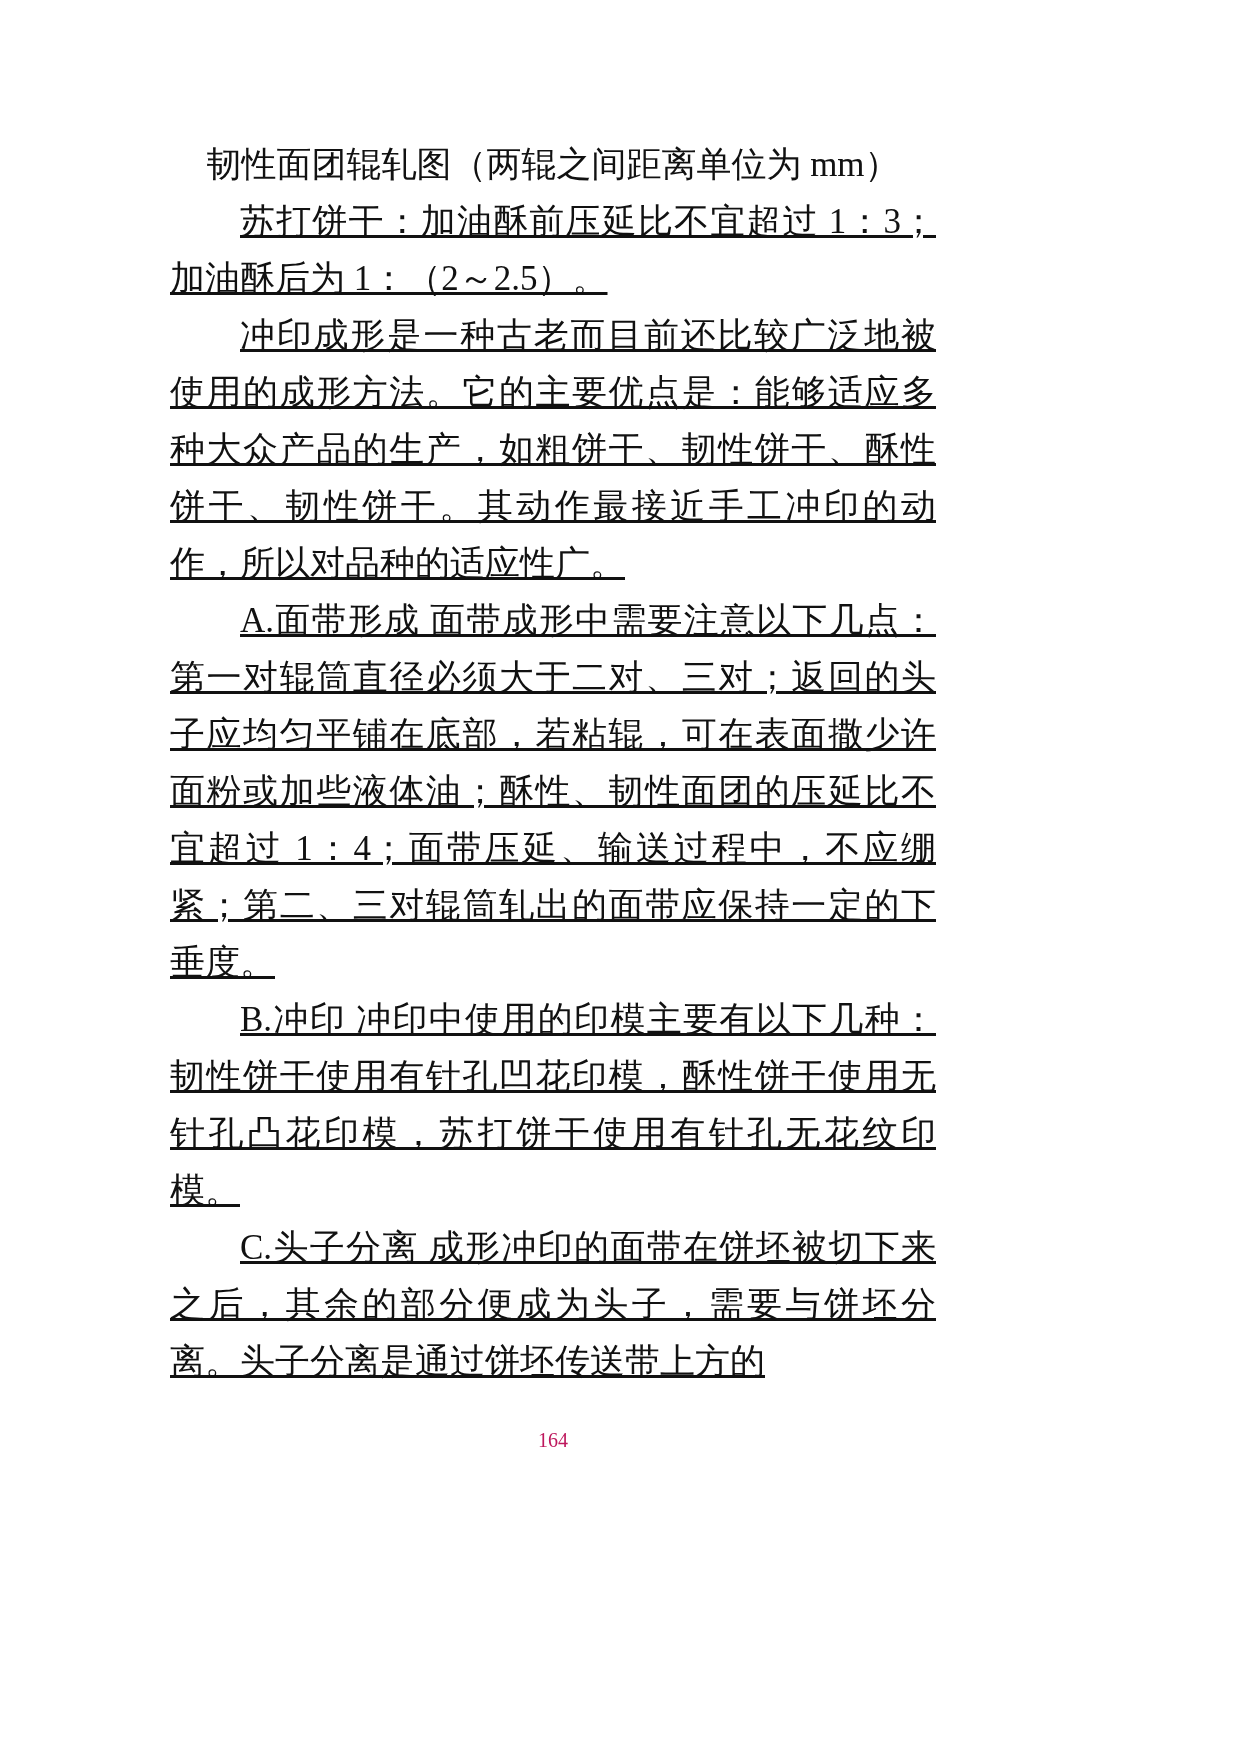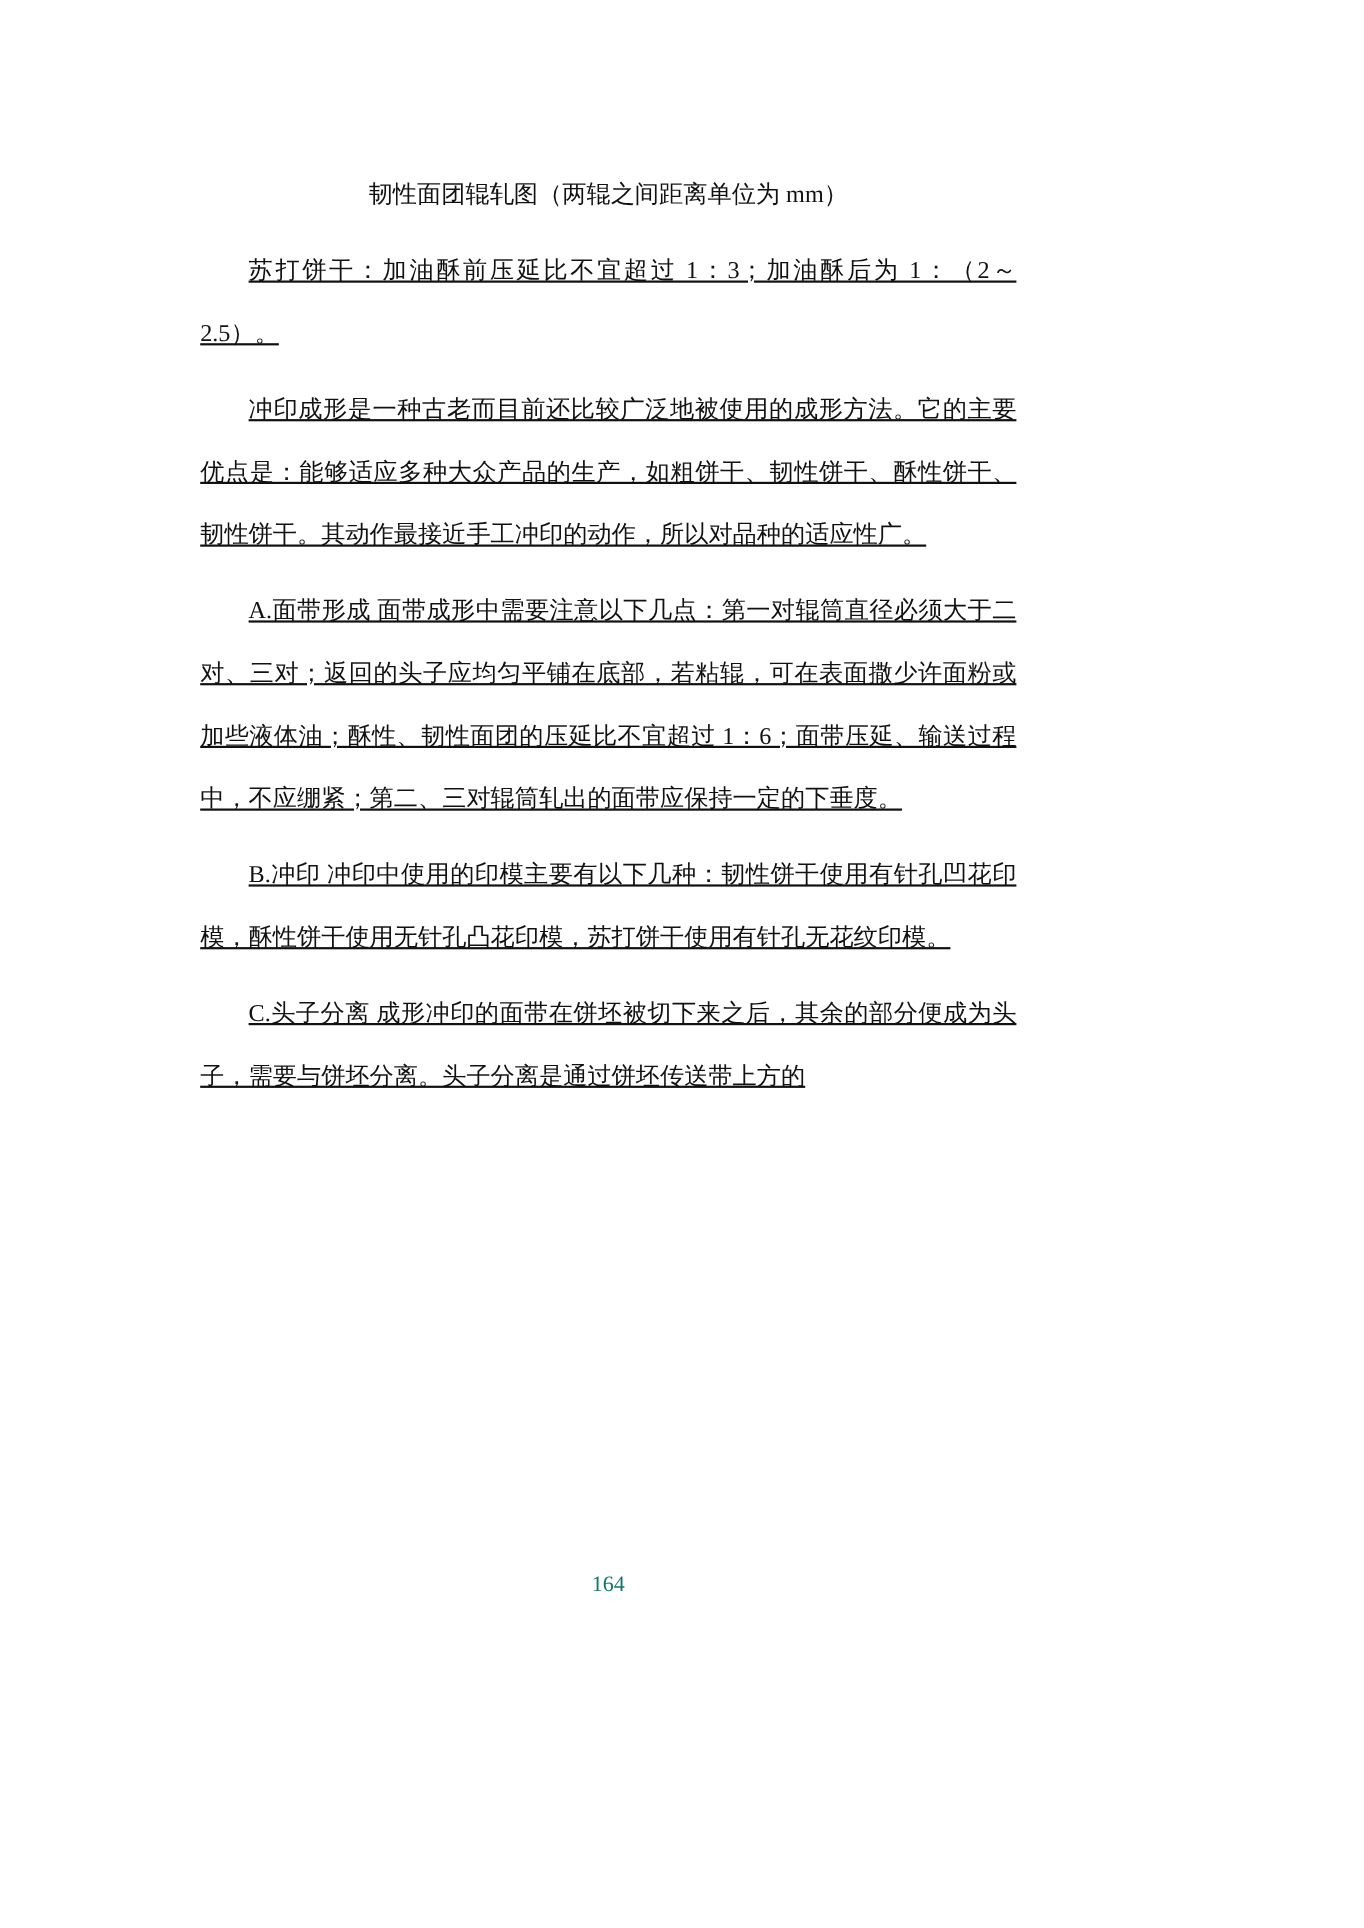--- a/index.html
+++ b/index.html
@@ -16,52 +16,52 @@
       font-family: "Liberation Serif", "DejaVu Serif", serif;
       overflow: hidden;
     }
     .content {
       position: absolute;
       left: 170px;
       top: 136px;
       width: 766px;
     }
     .content p {
-      margin: 12px;
-      font-size: 22px;
+      margin: 0;
+      font-size: 35px;
       line-height: 57px;
       color: #111111;
     }
     .title {
       text-align: center;
       text-indent: 0;
     }
     .para {
       text-align: justify;
       text-indent: 2em;
       text-decoration: underline;
     }
     .footer {
       position: absolute;
       left: 170px;
       top: 1426px;
       width: 766px;
       text-align: center;
       font-size: 20px;
       line-height: 28px;
-      color: #0f766e;
+      color: #be185d;
       font-family: "Liberation Serif", "DejaVu Serif", serif;
     }
   </style>
 </head>
 <body>
 
 <div class="page">
   <div class="content">
     <p class="title">韧性面团辊轧图（两辊之间距离单位为 mm）</p>
     <p class="para">苏打饼干：加油酥前压延比不宜超过 1：3；加油酥后为 1：（2～2.5）。</p>
     <p class="para">冲印成形是一种古老而目前还比较广泛地被使用的成形方法。它的主要优点是：能够适应多种大众产品的生产，如粗饼干、韧性饼干、酥性饼干、韧性饼干。其动作最接近手工冲印的动作，所以对品种的适应性广。</p>
-    <p class="para">A.面带形成 面带成形中需要注意以下几点：第一对辊筒直径必须大于二对、三对；返回的头子应均匀平铺在底部，若粘辊，可在表面撒少许面粉或加些液体油；酥性、韧性面团的压延比不宜超过 1：6；面带压延、输送过程中，不应绷紧；第二、三对辊筒轧出的面带应保持一定的下垂度。</p>
+    <p class="para">A.面带形成 面带成形中需要注意以下几点：第一对辊筒直径必须大于二对、三对；返回的头子应均匀平铺在底部，若粘辊，可在表面撒少许面粉或加些液体油；酥性、韧性面团的压延比不宜超过 1：4；面带压延、输送过程中，不应绷紧；第二、三对辊筒轧出的面带应保持一定的下垂度。</p>
     <p class="para">B.冲印 冲印中使用的印模主要有以下几种：韧性饼干使用有针孔凹花印模，酥性饼干使用无针孔凸花印模，苏打饼干使用有针孔无花纹印模。</p>
     <p class="para">C.头子分离 成形冲印的面带在饼坯被切下来之后，其余的部分便成为头子，需要与饼坯分离。头子分离是通过饼坯传送带上方的</p>
   </div>
   <div class="footer">164</div>
 </div>
 
 </body></html>

